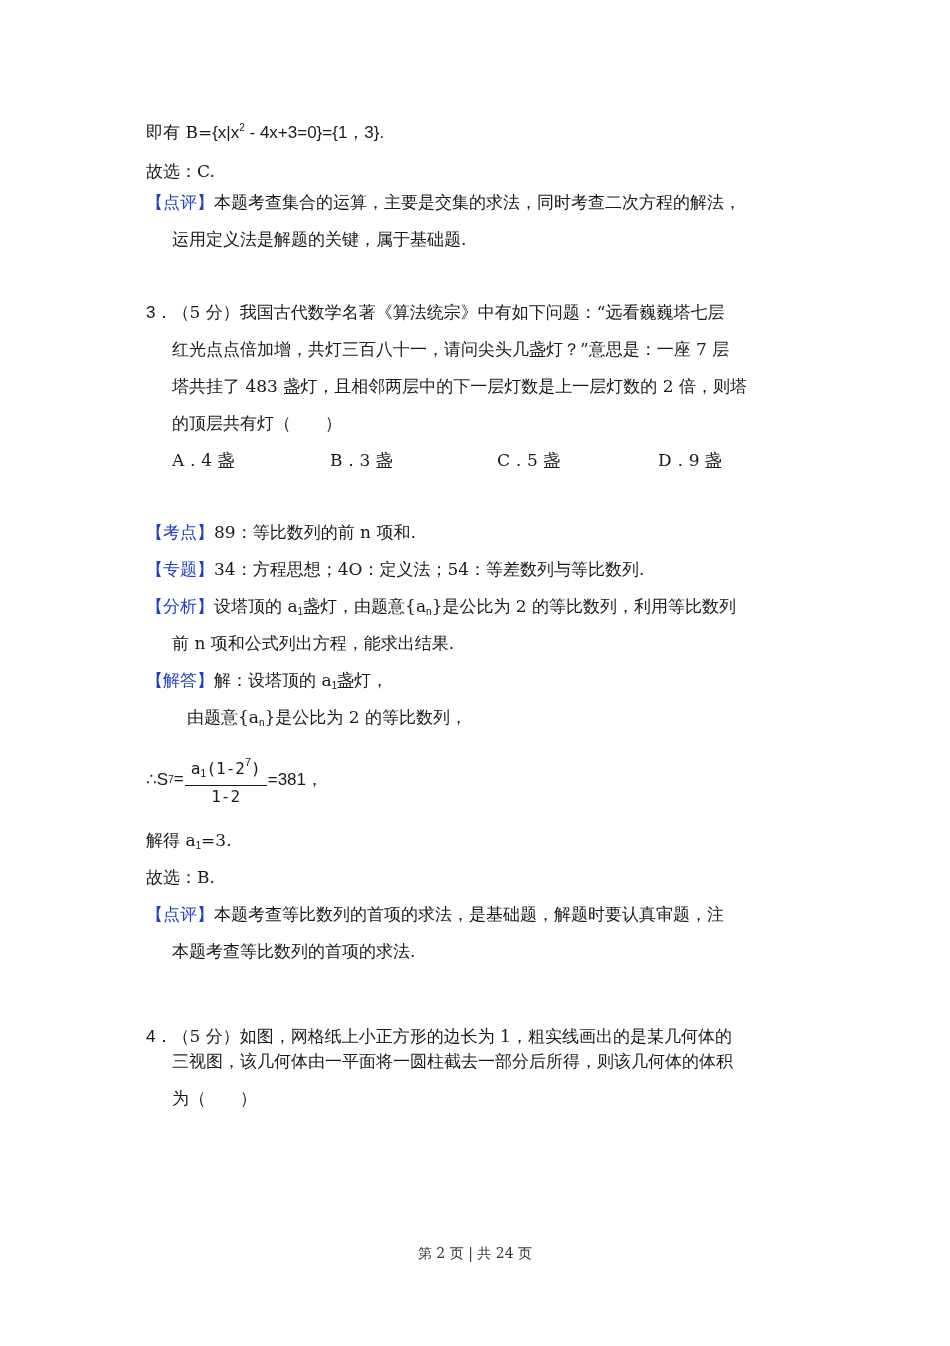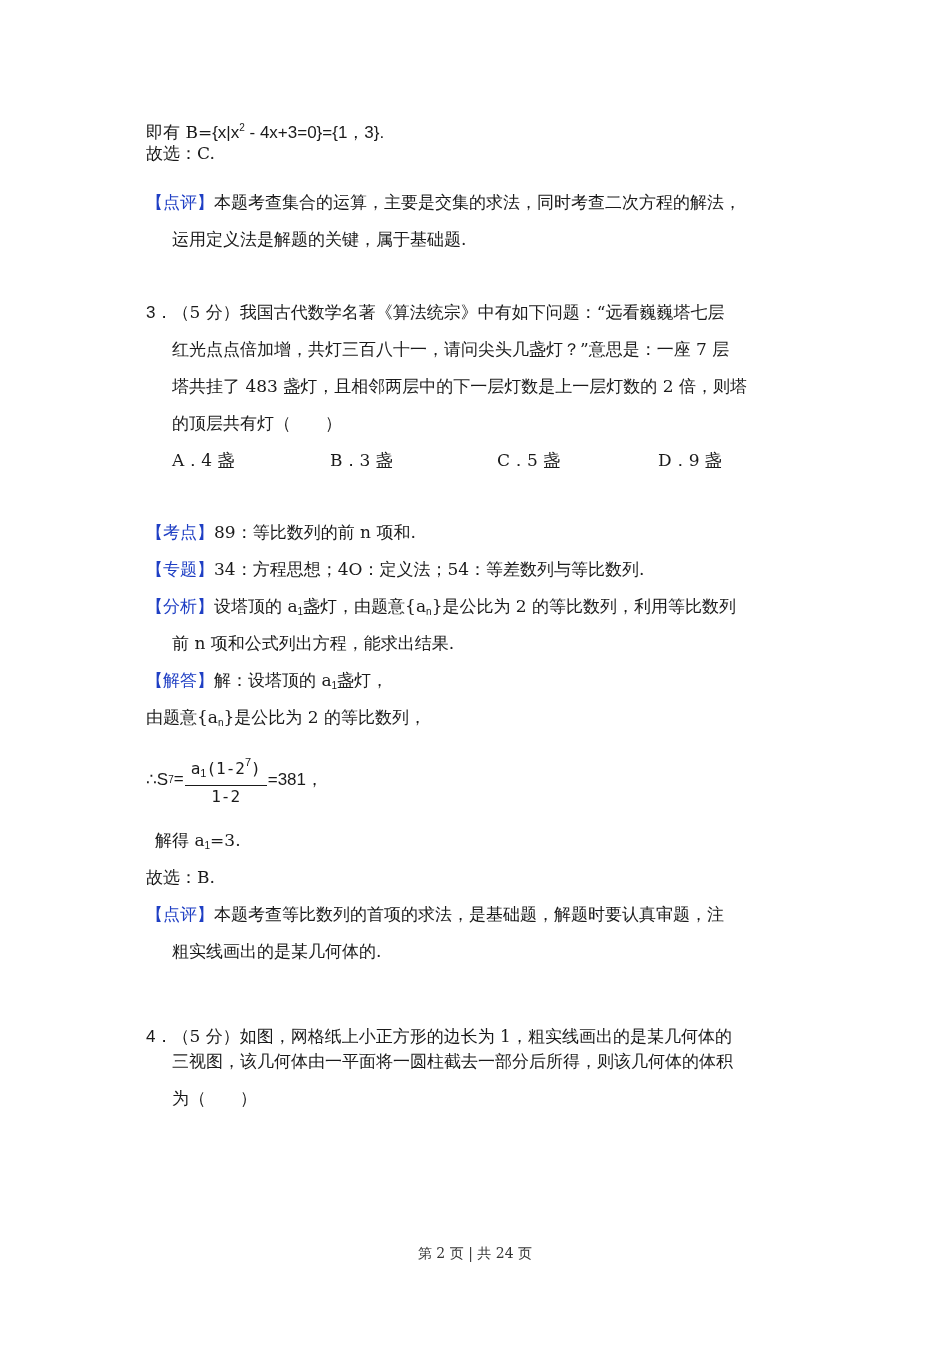--- a/index.html
+++ b/index.html
@@ -72,21 +72,21 @@
       font-size: 14px;
       color: #333;
       font-family: "DejaVu Serif", serif;
     }
   </style>
 </head>
 <body>
 
 <div class="line" style="top:116px;"><span>即有 B=</span><span class="num">{x|x</span><sup>2</sup><span class="num"> - 4x+3=0}={1，3}.</span></div>
 
-<div class="line" style="top:141px;">故选：C.</div>
+<div class="line" style="top:159px;">故选：C.</div>
 
 <div class="line" style="top:190px;"><span class="tag">【点评】</span><span>本题考查集合的运算，主要是交集的求法，同时考查二次方程的解法，</span></div>
 <div class="line indent" style="top:227px;">运用定义法是解题的关键，属于基础题.</div>
 
 <div class="line" style="top:300px;"><span class="num">3．</span><span>（5 分）我国古代数学名著《算法统宗》中有如下问题：“远看巍巍塔七层</span></div>
 <div class="line indent" style="top:337px;">红光点点倍加增，共灯三百八十一，请问尖头几盏灯？”意思是：一座 7 层</div>
 <div class="line indent" style="top:374px;">塔共挂了 483 盏灯，且相邻两层中的下一层灯数是上一层灯数的 2 倍，则塔</div>
 <div class="line indent" style="top:411px;">的顶层共有灯（　　）</div>
 
 <div class="opt" style="left:172px;">A．4 盏</div>
@@ -96,37 +96,37 @@
 
 <div class="line" style="top:520px;"><span class="tag">【考点】</span><span>89：等比数列的前 n 项和.</span></div>
 
 <div class="line" style="top:557px;"><span class="tag">【专题】</span><span>34：方程思想；4O：定义法；54：等差数列与等比数列.</span></div>
 
 <div class="line" style="top:594px;"><span class="tag">【分析】</span><span>设塔顶的 a</span><sub>1</sub><span>盏灯，由题意{a</span><sub>n</sub><span>}是公比为 2 的等比数列，利用等比数列</span></div>
 <div class="line indent" style="top:631px;">前 n 项和公式列出方程，能求出结果.</div>
 
 <div class="line" style="top:668px;"><span class="tag">【解答】</span><span>解：设塔顶的 a</span><sub>1</sub><span>盏灯，</span></div>
 
-<div class="line" style="top:705px;"><span>由题意{a</span><sub>n</sub><span>}是公比为 2 的等比数列，</span></div>
+<div class="line" style="top:705px;margin-left:41px;"><span>由题意{a</span><sub>n</sub><span>}是公比为 2 的等比数列，</span></div>
 
 <div class="formula">
   <span>∴S</span>
     <sub>7</sub>
     <span>=</span>
   <span class="frac">
     <span class="numer"><span>a</span><sub>1</sub><span>(1-2</span><sup>7</sup><span>)</span></span>
     <span class="denom">1-2</span>
   </span>
   <span>=381，</span>
 </div>
 
-<div class="line" style="top:828px;margin-left:9px;"><span>解得 a</span><sub>1</sub><span>=3.</span></div>
+<div class="line" style="top:828px;"><span>解得 a</span><sub>1</sub><span>=3.</span></div>
 
 <div class="line" style="top:865px;">故选：B.</div>
 
 <div class="line" style="top:902px;"><span class="tag">【点评】</span><span>本题考查等比数列的首项的求法，是基础题，解题时要认真审题，注</span></div>
-<div class="line indent" style="top:939px;">粗实线画出的是某几何体的.</div>
+<div class="line indent" style="top:939px;">本题考查等比数列的首项的求法.</div>
 
 <div class="line" style="top:1012px;margin-top:12px;"><span class="num">4．</span><span>（5 分）如图，网格纸上小正方形的边长为 1，粗实线画出的是某几何体的</span></div>
 <div class="line indent" style="top:1049px;">三视图，该几何体由一平面将一圆柱截去一部分后所得，则该几何体的体积</div>
 <div class="line indent" style="top:1086px;">为（　　）</div>
 
 <div class="footer">第 2 页 | 共 24 页</div>
 
 </body></html>

